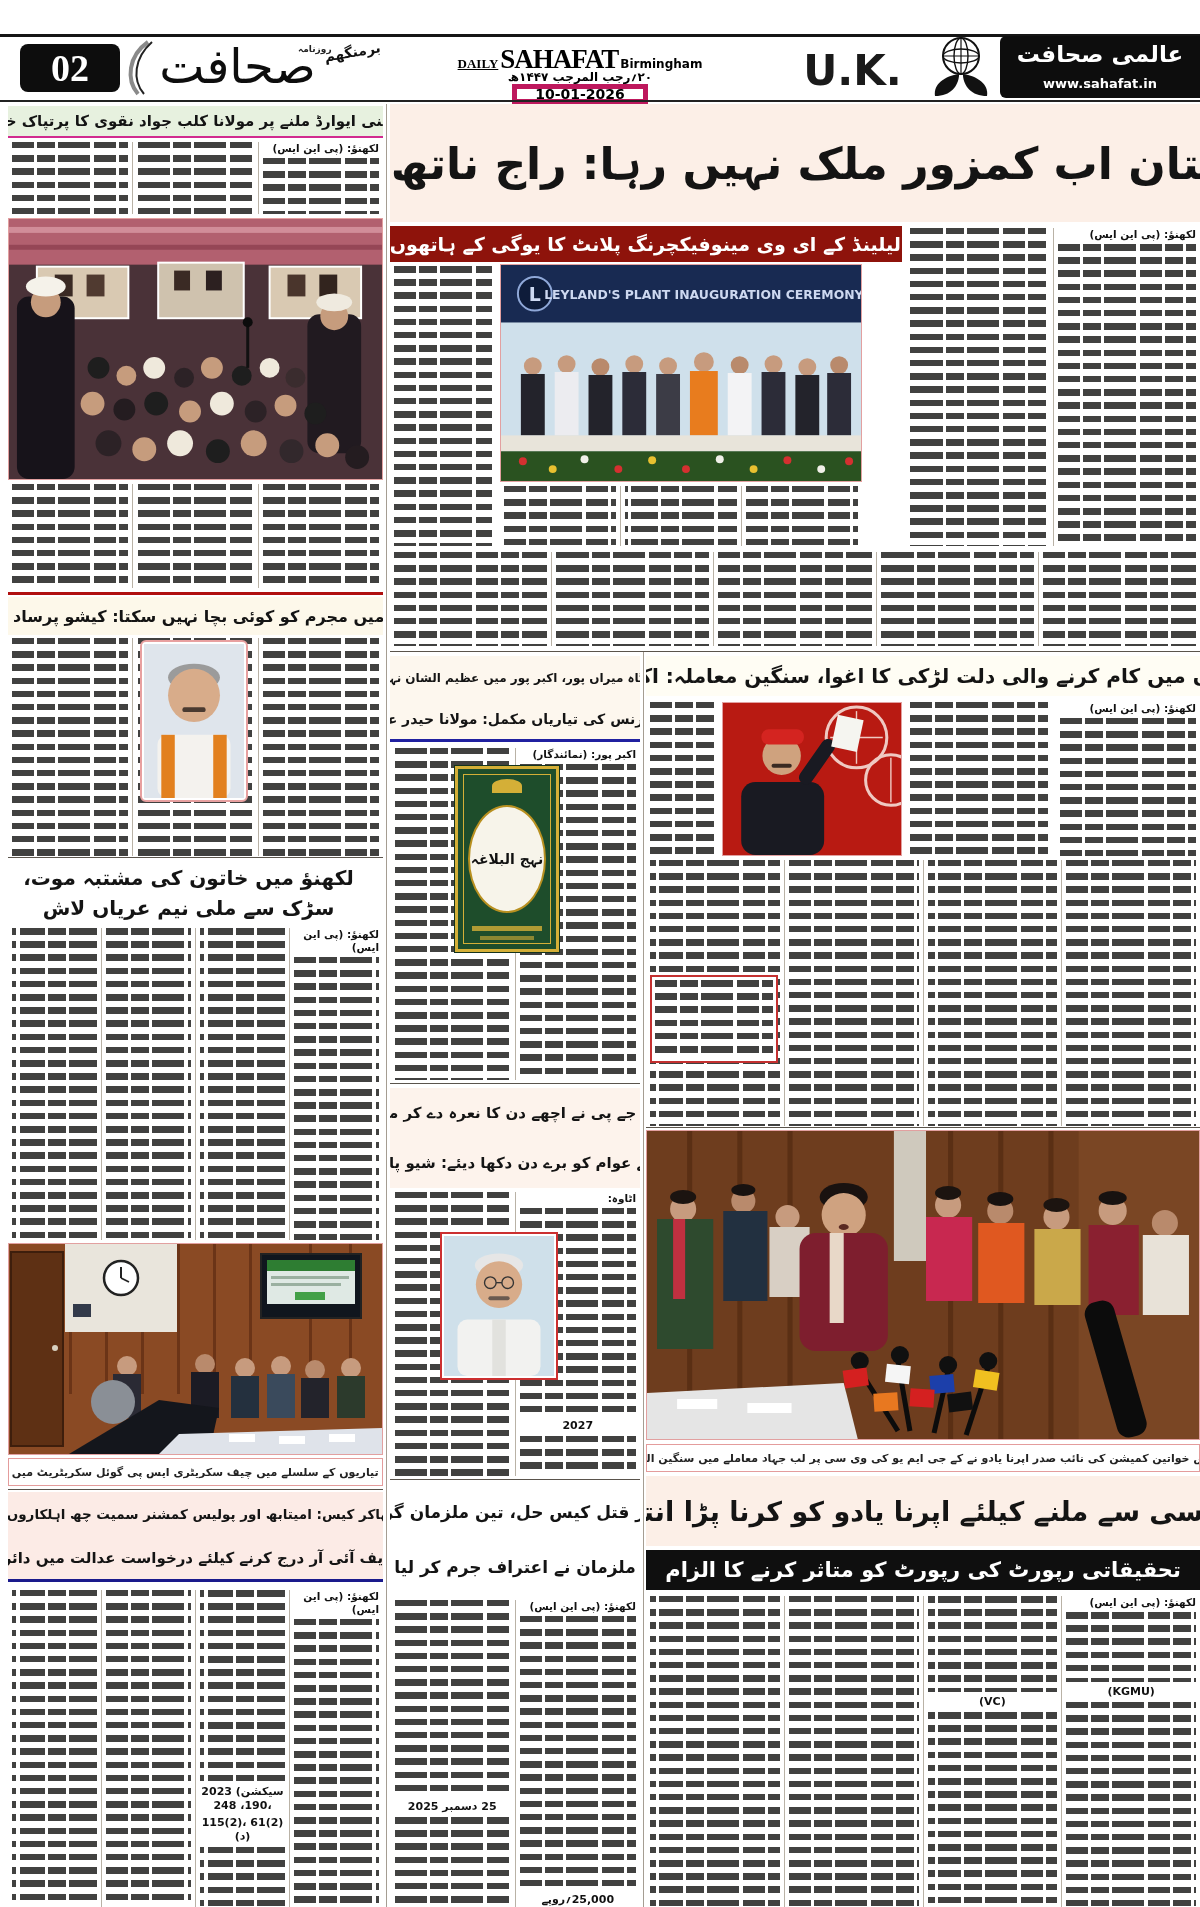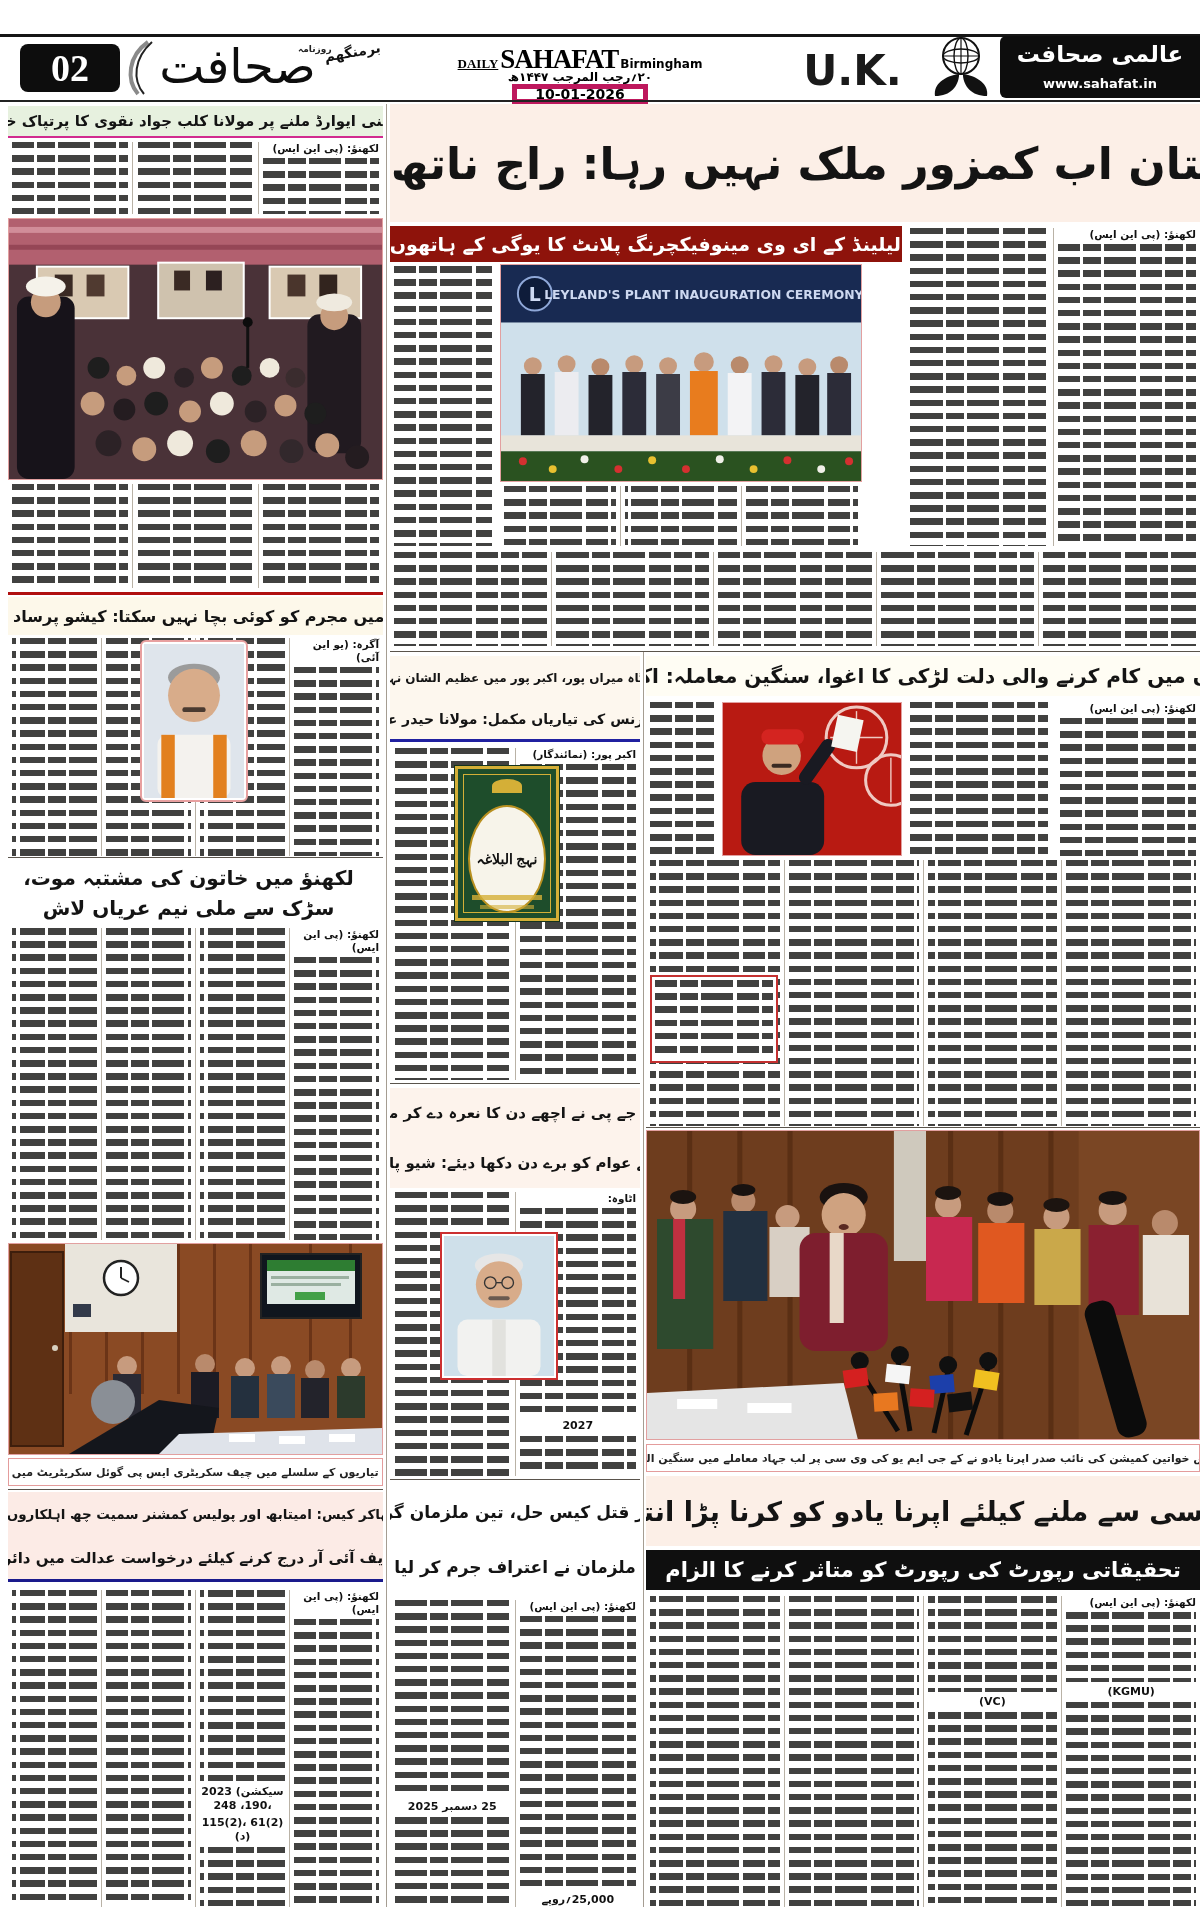--- a/index.html
+++ b/index.html
@@ -280,24 +280,20 @@
         </div>
     </div>
   </div>
 
   <div class="abs" style="left:8px;top:592px;width:375px;height:3px;background:#b01010;"></div>
   <div class="abs hd" style="left:8px;top:597px;width:375px;height:38px;font-size:16px;background:#fdf8ea;">یوپی میں مجرم کو کوئی بچا نہیں سکتا: کیشو پرساد موریہ</div>
 
   <div class="abs" style="left:8px;top:638px;width:375px;height:218px;">
     <div class="cols">
       <div class="col">
-          <div class="dl">آگرہ: (یو این آئی)</div>
-          <div class="tx"></div>
-        </div>
-      <div class="col">
           <div class="tx"></div>
         </div>
       <div class="col">
           <div class="tx"></div>
         </div>
       <div class="col">
           <div class="tx"></div>
         </div>
     </div>
   </div>
@@ -387,21 +383,21 @@
       <div class="col">
           <div class="dl">اکبر پور: (نمائندگار)</div>
           <div class="tx"></div>
         </div>
       <div class="col">
           <div class="tx"></div>
         </div>
     </div>
   </div>
 
-  <div class="abs" style="left:455px;top:766px;width:104px;height:155px;background:#1e4d2b;border:3px solid #d4af37;box-shadow:0 0 0 1px #14331d;font-family:Liberation Serif, serif;">
+  <div class="abs" style="left:455px;top:766px;width:104px;height:186px;background:#1e4d2b;border:3px solid #d4af37;box-shadow:0 0 0 1px #14331d;">
     <div style="position:absolute;inset:5px;border:1px solid #d4af37;"></div>
     <div style="position:absolute;left:50%;top:10px;transform:translateX(-50%);width:30px;height:14px;background:#d4af37;border-radius:50% 50% 0 0;"></div>
     <div style="position:absolute;left:50%;top:36px;transform:translateX(-50%);width:74px;height:104px;background:#f7f4ea;border:2px solid #b89020;border-radius:50%;display:flex;align-items:center;justify-content:center;">
       <span style="font-size:14px;font-weight:bold;direction:rtl;text-align:center;color:#111;">نہج البلاغہ</span>
     </div>
     <div style="position:absolute;left:14px;right:14px;bottom:18px;height:5px;background:#d4af37;opacity:.8;"></div>
     <div style="position:absolute;left:22px;right:22px;bottom:9px;height:4px;background:#d4af37;opacity:.6;"></div>
   </div>
 
   <div class="abs" style="left:390px;top:1088px;width:250px;height:100px;background:#fdf3ec;">

